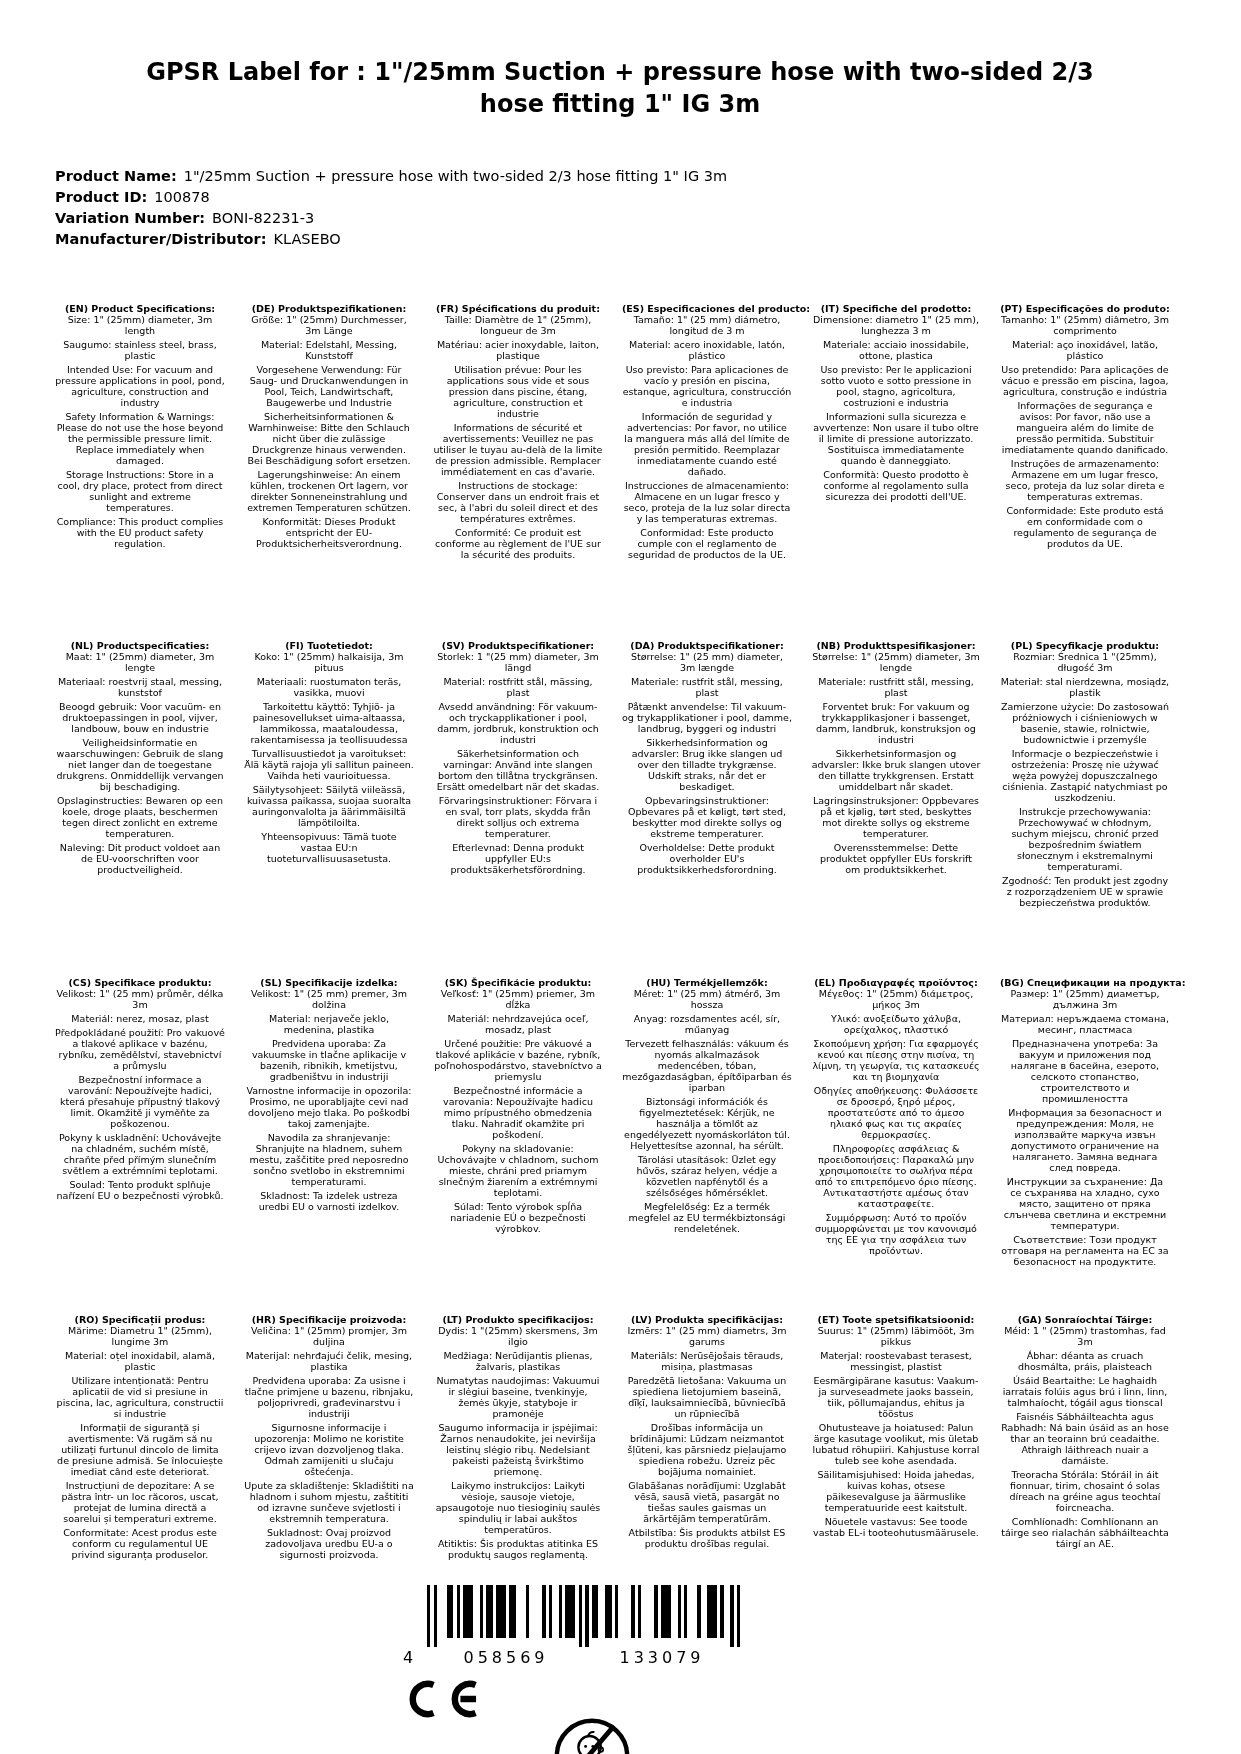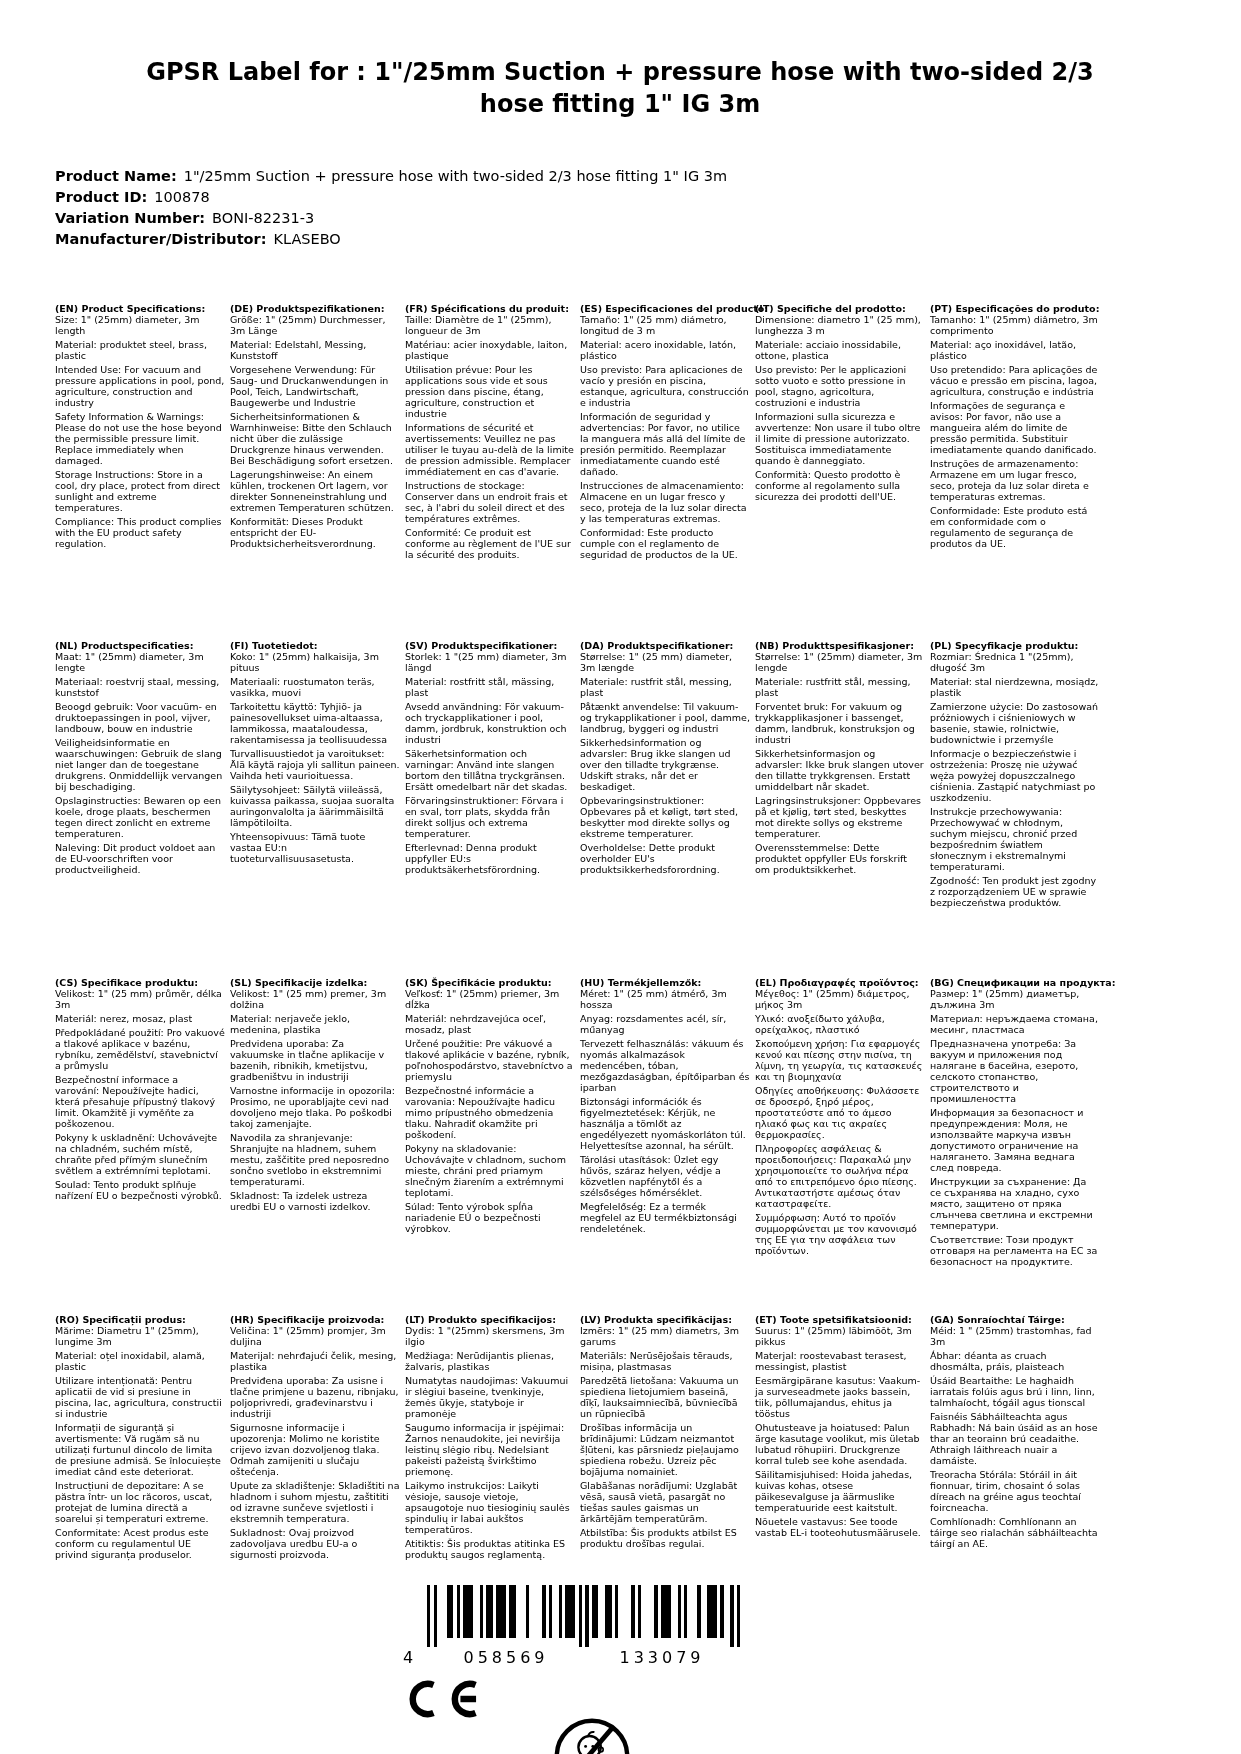--- a/index.html
+++ b/index.html
@@ -5,21 +5,21 @@
   html,body{margin:0;padding:0;background:#fff;}
   body{width:1241px;height:1754px;position:relative;color:#000;
        font-family:"DejaVu Sans",sans-serif;}
   .title{position:absolute;top:56px;left:130px;width:980px;text-align:center;
          font-size:24px;font-weight:bold;line-height:1.35;}
   .info{position:absolute;top:166px;left:55px;font-size:14.5px;line-height:21px;}
   .info-row .lbl{font-weight:bold;}
   .info-row .val{margin-left:7px;}
   .specs-grid{position:absolute;top:303px;left:55px;width:1060px;
               display:grid;grid-template-columns:repeat(6,170px);
-              column-gap:5px;grid-auto-rows:337px;}
+              column-gap:19px;grid-auto-rows:337px;text-align:center;}
   .spec-block{font-size:9.5px;line-height:11px;overflow:visible;}
   .spec-heading{font-weight:bold;white-space:nowrap;margin:0 0 0 0;}
   .spec-p{margin:0 0 3px 0;}
   
   .barcode{position:absolute;left:427px;top:1585px;width:314px;}
   .bc-bars{display:flex;align-items:flex-start;height:62px;}
   .bc-mod{width:3.3px;height:53px;flex:0 0 auto;}
   .bc-mod.dark{background:#000;}
   .bc-mod.guard{height:62px;}
   .bc-digits{position:relative;height:20px;font-size:16px;margin-top:1px;}
@@ -39,21 +39,21 @@
   <div class="info-row"><span class="lbl">Product Name:</span><span class="val">1"/25mm Suction + pressure hose with two-sided 2/3 hose fitting 1" IG 3m</span></div>
   <div class="info-row"><span class="lbl">Product ID:</span><span class="val">100878</span></div>
   <div class="info-row"><span class="lbl">Variation Number:</span><span class="val">BONI-82231-3</span></div>
   <div class="info-row"><span class="lbl">Manufacturer/Distributor:</span><span class="val">KLASEBO</span></div>
 </div>
 
 <div class="specs-grid" id="specs-grid">
     <div class="spec-block">
       <div class="spec-heading">(EN) Product Specifications:</div>
       <div class="spec-p">Size: 1" (25mm) diameter, 3m length</div>
-      <div class="spec-p">Material: produktet steel, brass, plastic</div>
+      <div class="spec-p">Saugumo: stainless steel, brass, plastic</div>
       <div class="spec-p">Intended Use: For vacuum and pressure applications in pool, pond, agriculture, construction and industry</div>
       <div class="spec-p">Safety Information &amp; Warnings: Please do not use the hose beyond the permissible pressure limit. Replace immediately when damaged.</div>
       <div class="spec-p">Storage Instructions: Store in a cool, dry place, protect from direct sunlight and extreme temperatures.</div>
       <div class="spec-p">Compliance: This product complies with the EU product safety regulation.</div>
     </div>
     <div class="spec-block">
       <div class="spec-heading">(DE) Produktspezifikationen:</div>
       <div class="spec-p">Größe: 1" (25mm) Durchmesser, 3m Länge</div>
       <div class="spec-p">Material: Edelstahl, Messing, Kunststoff</div>
       <div class="spec-p">Vorgesehene Verwendung: Für Saug- und Druckanwendungen in Pool, Teich, Landwirtschaft, Baugewerbe und Industrie</div>
@@ -238,21 +238,21 @@
       <div class="spec-p">Paredzētā lietošana: Vakuuma un spiediena lietojumiem baseinā, dīķī, lauksaimniecībā, būvniecībā un rūpniecībā</div>
       <div class="spec-p">Drošības informācija un brīdinājumi: Lūdzam neizmantot šļūteni, kas pārsniedz pieļaujamo spiediena robežu. Uzreiz pēc bojājuma nomainiet.</div>
       <div class="spec-p">Glabāšanas norādījumi: Uzglabāt vēsā, sausā vietā, pasargāt no tiešas saules gaismas un ārkārtējām temperatūrām.</div>
       <div class="spec-p">Atbilstība: Šis produkts atbilst ES produktu drošības regulai.</div>
     </div>
     <div class="spec-block">
       <div class="spec-heading">(ET) Toote spetsifikatsioonid:</div>
       <div class="spec-p">Suurus: 1" (25mm) läbimõõt, 3m pikkus</div>
       <div class="spec-p">Materjal: roostevabast terasest, messingist, plastist</div>
       <div class="spec-p">Eesmärgipärane kasutus: Vaakum- ja surveseadmete jaoks bassein, tiik, põllumajandus, ehitus ja tööstus</div>
-      <div class="spec-p">Ohutusteave ja hoiatused: Palun ärge kasutage voolikut, mis ületab lubatud rõhupiiri. Druckgrenze korral tuleb see kohe asendada.</div>
+      <div class="spec-p">Ohutusteave ja hoiatused: Palun ärge kasutage voolikut, mis ületab lubatud rõhupiiri. Kahjustuse korral tuleb see kohe asendada.</div>
       <div class="spec-p">Säilitamisjuhised: Hoida jahedas, kuivas kohas, otsese päikesevalguse ja äärmuslike temperatuuride eest kaitstult.</div>
       <div class="spec-p">Nõuetele vastavus: See toode vastab EL-i tooteohutusmäärusele.</div>
     </div>
     <div class="spec-block">
       <div class="spec-heading">(GA) Sonraíochtaí Táirge:</div>
       <div class="spec-p">Méid: 1 " (25mm) trastomhas, fad 3m</div>
       <div class="spec-p">Ábhar: déanta as cruach dhosmálta, práis, plaisteach</div>
       <div class="spec-p">Úsáid Beartaithe: Le haghaidh iarratais folúis agus brú i linn, linn, talmhaíocht, tógáil agus tionscal</div>
       <div class="spec-p">Faisnéis Sábháilteachta agus Rabhadh: Ná bain úsáid as an hose thar an teorainn brú ceadaithe. Athraigh láithreach nuair a damáiste.</div>
       <div class="spec-p">Treoracha Stórála: Stóráil in áit fionnuar, tirim, chosaint ó solas díreach na gréine agus teochtaí foircneacha.</div>

